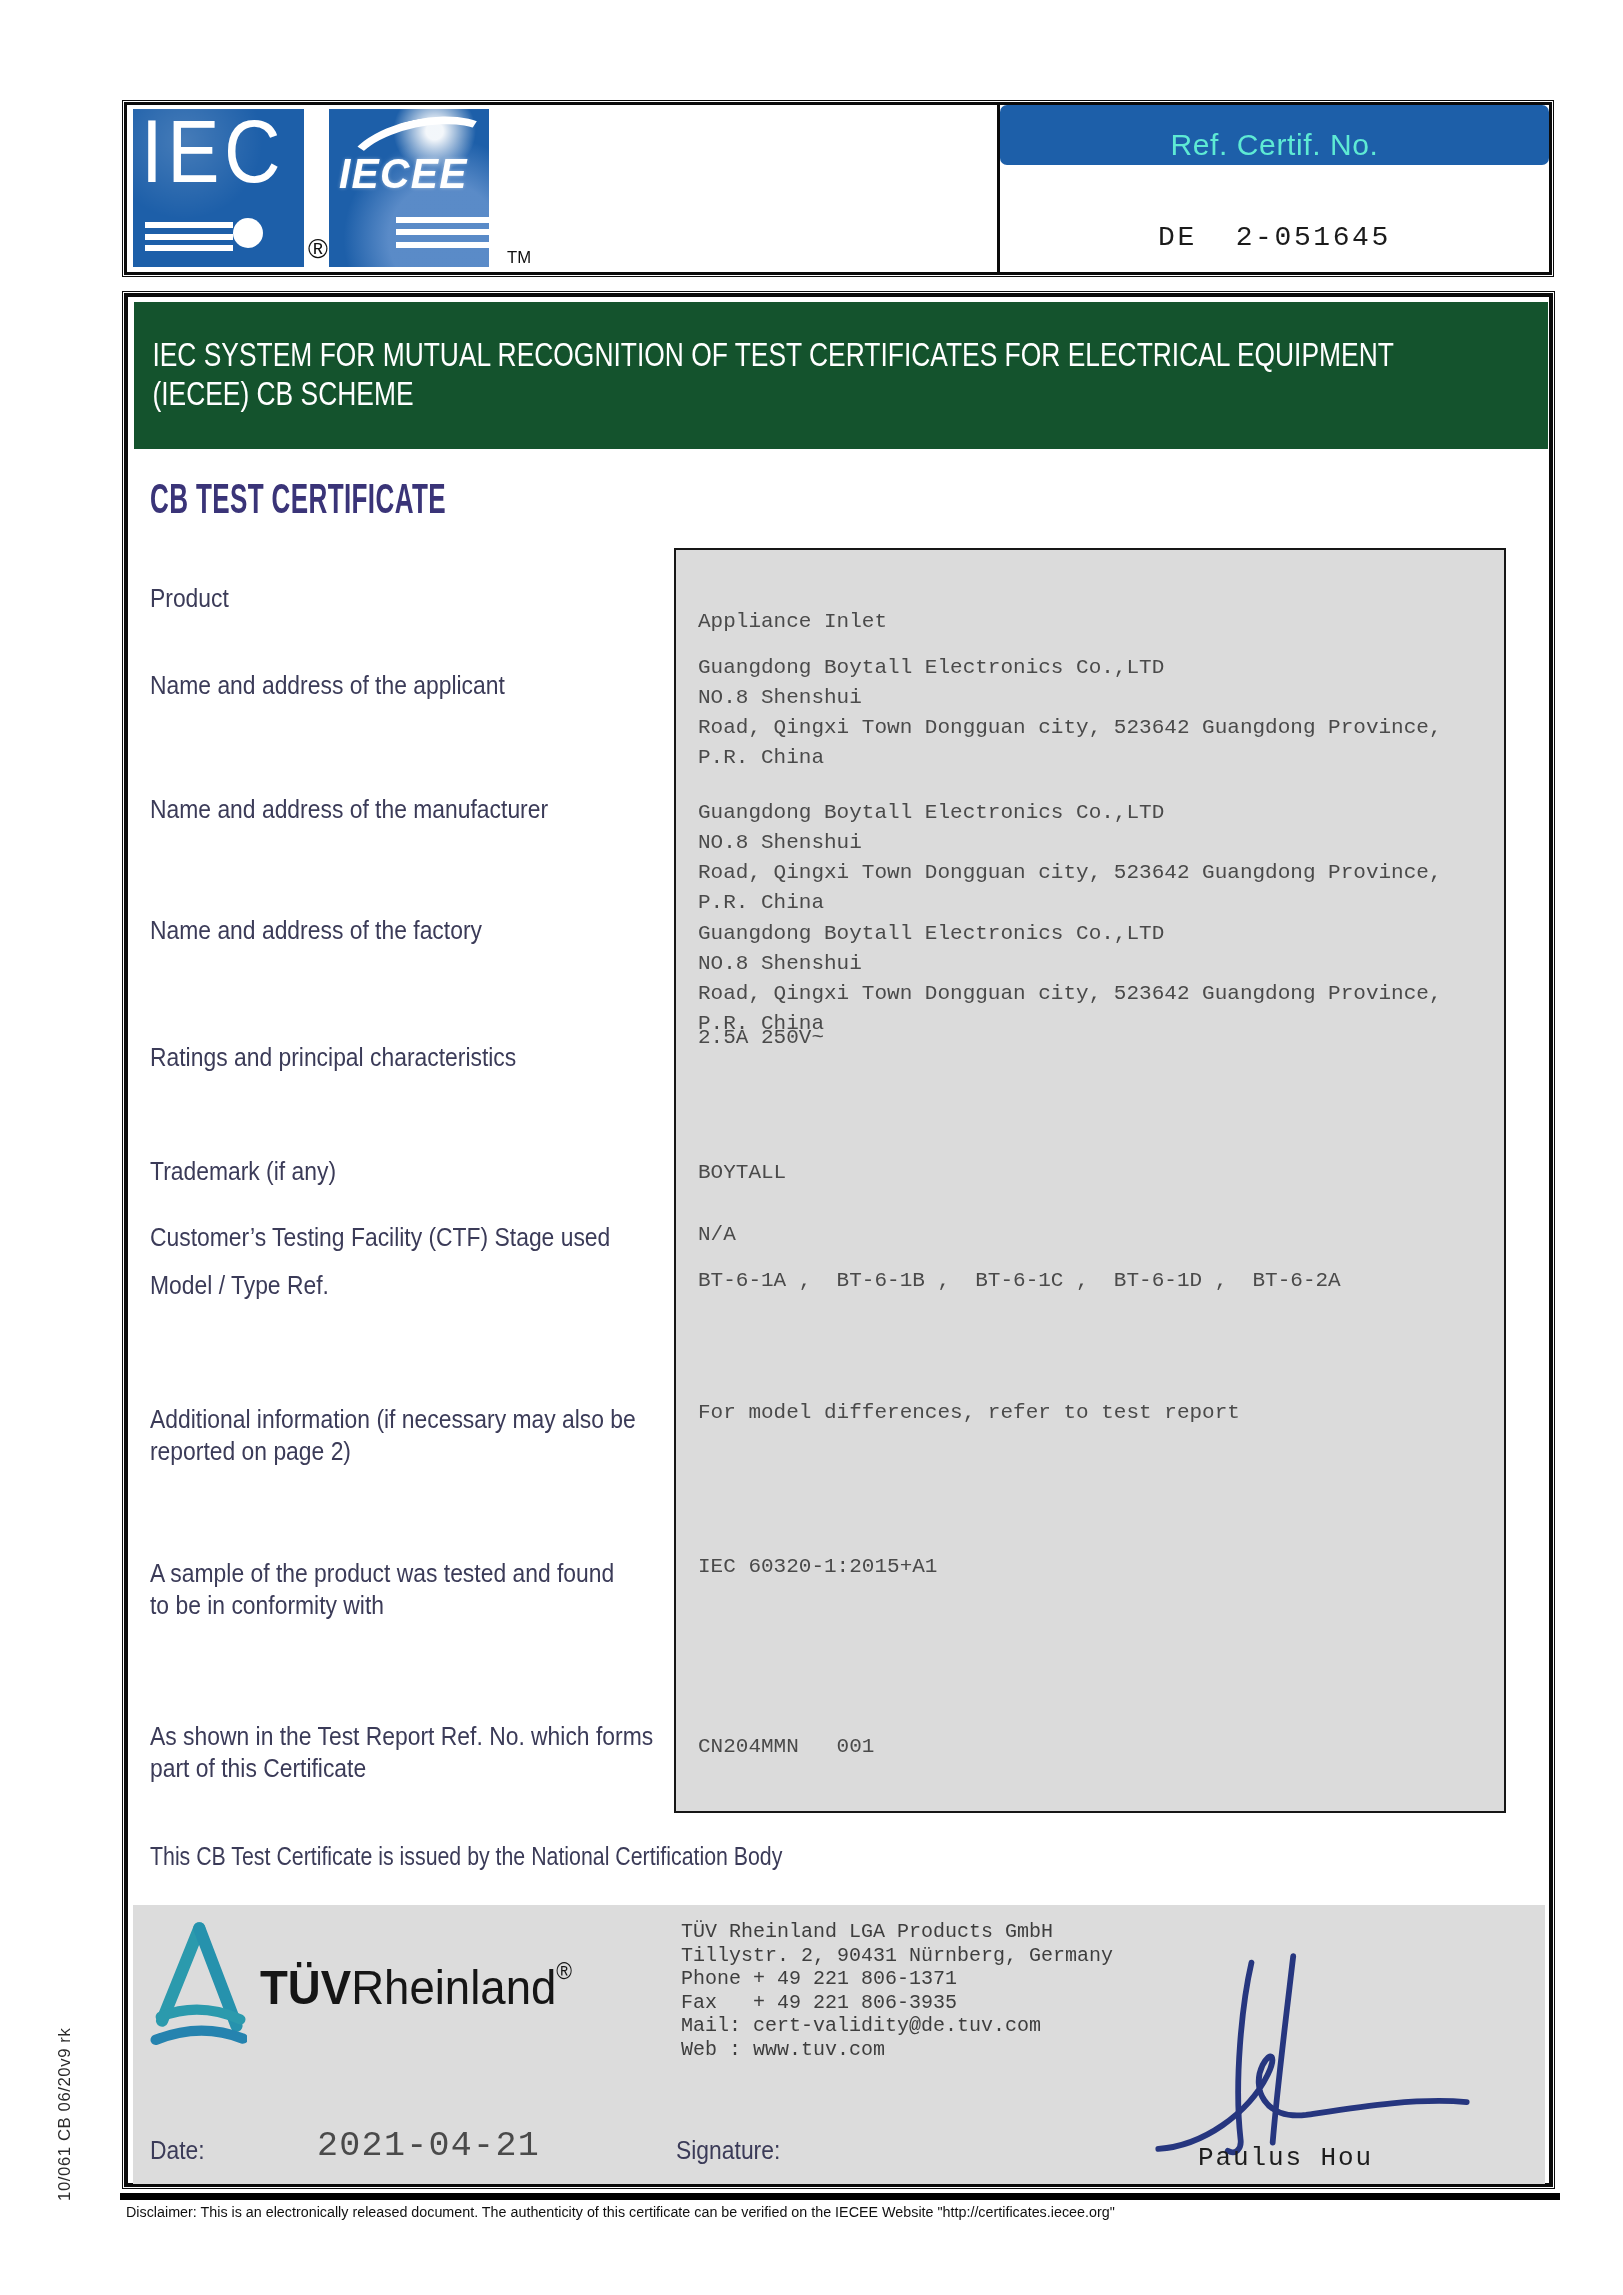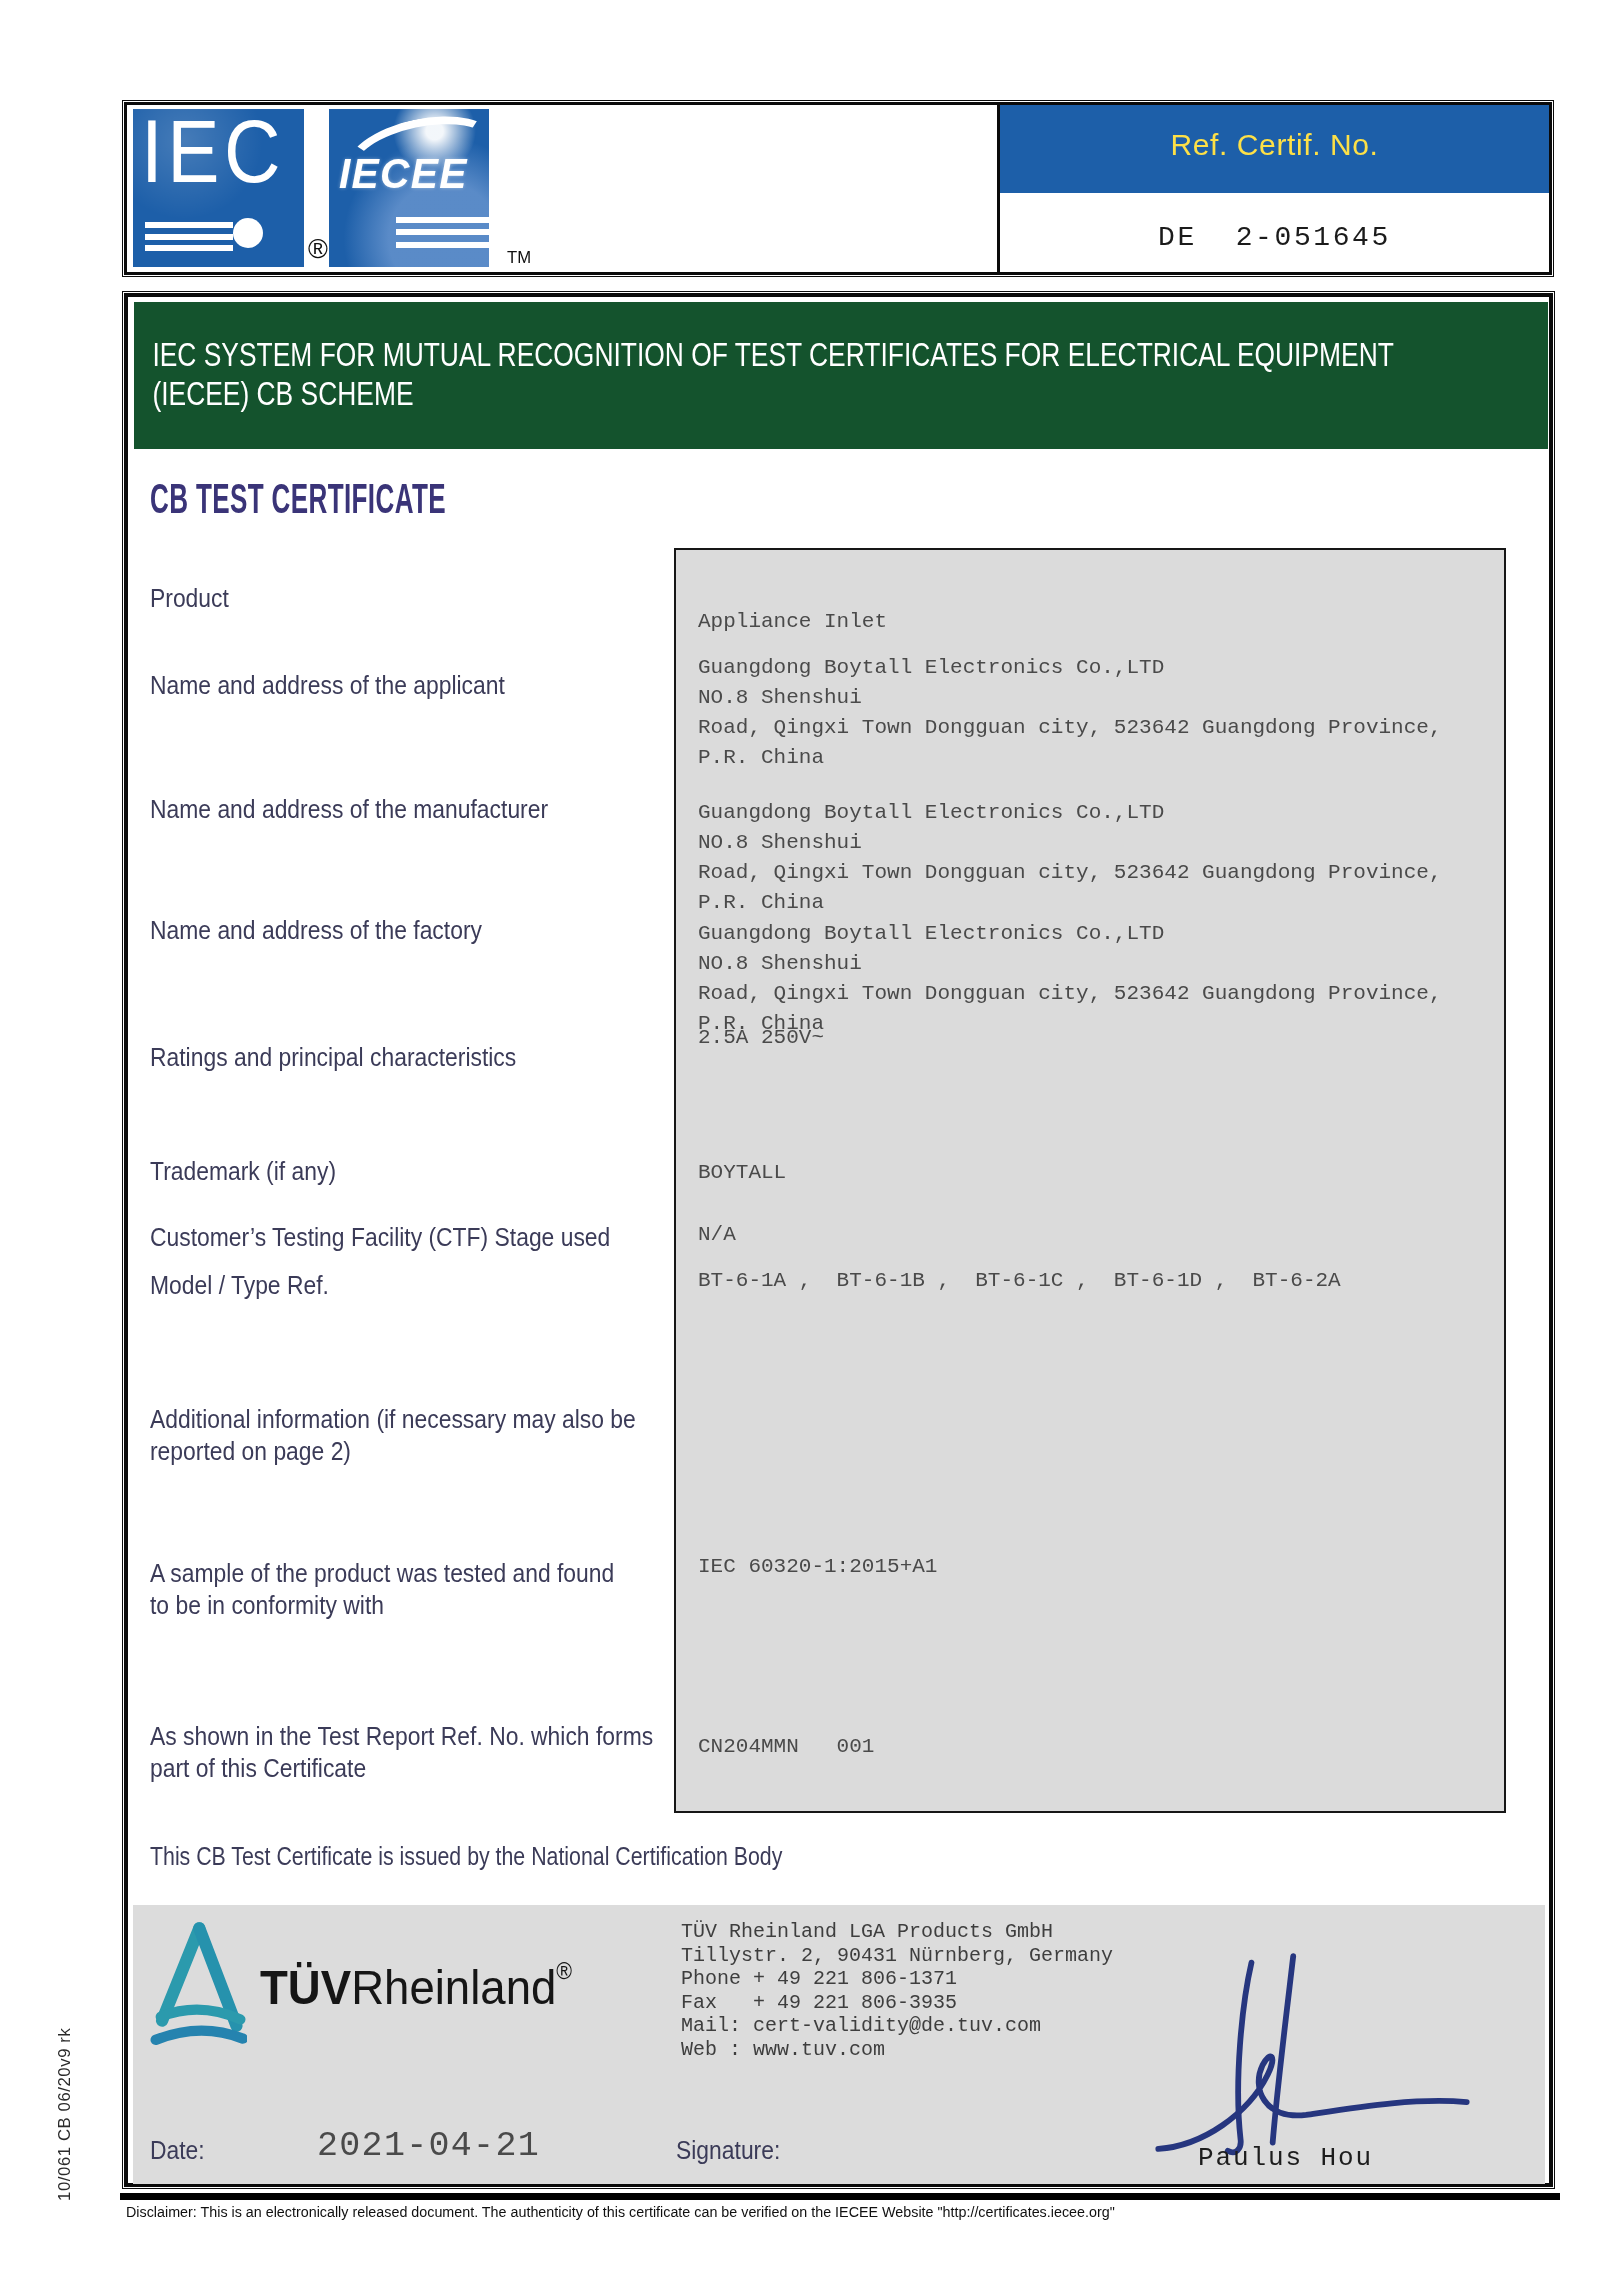--- a/index.html
+++ b/index.html
@@ -22,22 +22,22 @@
                  radial-gradient(circle at 72% 82%,rgba(140,175,225,.55) 0 32%,rgba(0,0,0,0) 58%),#1d5fa9;
       overflow:hidden;}
   .iecee-swoosh{left:16.7px;top:10.3px;width:135px;height:55px;border:8.4px solid transparent;
       border-top:8.4px solid #ffffff;border-radius:50%;transform:rotate(-12deg);}
   .iecee-word{left:10.3px;top:41px;color:#fff;font-size:42px;font-weight:700;font-style:italic;
       letter-spacing:1.3px;transform:scaleX(.97);transform-origin:left top;
       text-shadow:0 0 3.9px rgba(255,255,255,.4);}
   .iecee-bar{width:98px;height:5.8px;background:#fff;left:67px;}
   .tm-mark{left:380px;top:143px;font-size:16.7px;color:#101010;}
   .top-vdiv{left:870px;top:0;width:3.2px;height:100%;background:#0b0b0b;}
-  .refhead{left:873px;top:0;width:549px;height:88px;background:#1d5fa9;
-      color:#fde047;font-size:30px;font-weight:500;text-align:center;line-height:80px;letter-spacing:0.6px;}
+  .refhead{left:873px;top:0;width:549px;height:60px;background:#1d5fa9;
+      color:#5eead4;font-size:30px;font-weight:500;text-align:center;line-height:80px;letter-spacing:0.6px;border-radius:7px;}
   .refno{left:873px;top:117px;width:549px;text-align:center;
       font-family:"Liberation Mono",monospace;font-size:28px;color:#1b1b1b;
       letter-spacing:2.6px;white-space:pre;}
 
   
   .mainbox{left:124px;top:293px;width:1421px;height:1886px;background:#fff;
            border:4.5px solid #0b0b0b;outline:1.3px solid #0b0b0b;outline-offset:1.9px;}
   .banner{left:134px;top:302px;width:1414px;height:147px;background:#14532d;}
   .banner-text{padding:33px 0 0 23px;color:#ffffff;font-size:33px;font-weight:500;line-height:39px;
       transform:scaleX(.8);transform-origin:left top;white-space:nowrap;}
@@ -135,20 +135,21 @@
 Road, Qingxi Town Dongguan city, 523642 Guangdong Province,
 P.R. China</div>
   <div class="abs val" style="top:919px">Guangdong Boytall Electronics Co.,LTD
 NO.8 Shenshui
 Road, Qingxi Town Dongguan city, 523642 Guangdong Province,
 P.R. China</div>
   <div class="abs val" style="top:1023px">2.5A 250V~</div>
   <div class="abs val" style="top:1158px">BOYTALL</div>
   <div class="abs val" style="top:1220px">N/A</div>
   <div class="abs val" style="top:1266px">BT-6-1A ,  BT-6-1B ,  BT-6-1C ,  BT-6-1D ,  BT-6-2A</div>
+  <div class="abs val" style="top:1398px">For model differences, refer to test report</div>
   <div class="abs val" style="top:1552px">IEC 60320-1:2015+A1</div>
   <div class="abs val" style="top:1732px">CN204MMN   001</div>
 
   <div class="abs issued">This CB Test Certificate is issued by the National Certification Body</div>
 
   <div class="abs footer-gray"></div>
 
   <svg class="abs" style="left:149px;top:1918px" width="98" height="136" viewBox="0 0 152 212">
     <path d="M78 16 L20 160" stroke="#2b9aad" stroke-width="19" stroke-linecap="round" fill="none"></path>
     <path d="M78 16 L136 168" stroke="#2692ad" stroke-width="19" stroke-linecap="round" fill="none"></path>

